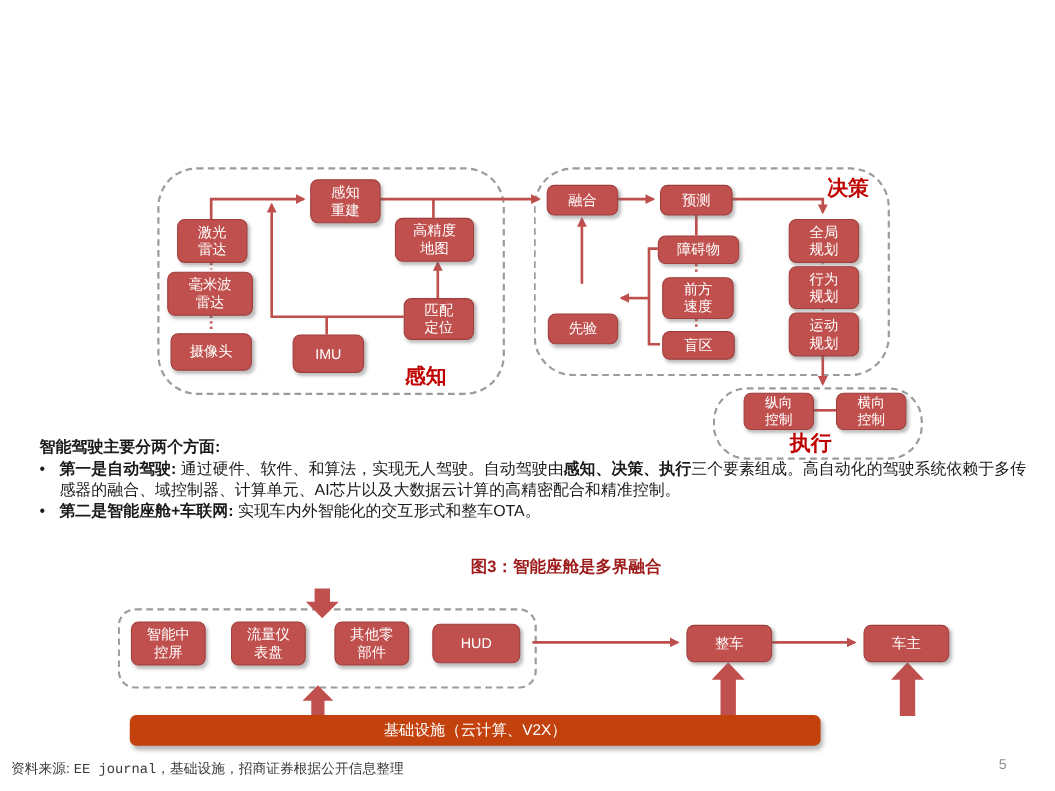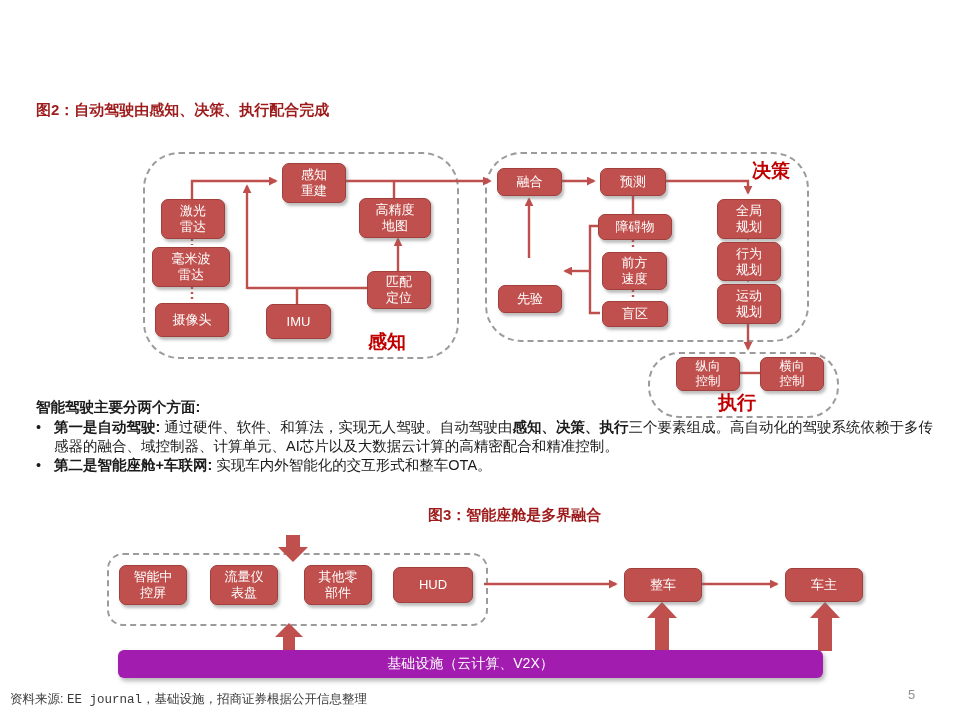--- a/index.html
+++ b/index.html
@@ -9,34 +9,33 @@
   .dashed{position:absolute;border:2px dashed #9b9b9b;z-index:1;}
   .node{position:absolute;background:#c0504d;border:1px solid #a03f3c;border-radius:7px;color:#fff;
         display:flex;align-items:center;justify-content:center;text-align:center;white-space:pre-line;
         font-size:13px;line-height:1.2;box-shadow:2px 2.5px 3px rgba(110,110,110,.45);z-index:2;}
   .seclabel{position:absolute;color:#c00000;font-weight:bold;font-size:19px;z-index:3;white-space:nowrap;}
   .lines{position:absolute;left:0;top:0;z-index:1;pointer-events:none;}
   .textblock{position:absolute;left:36px;top:398px;width:899px;color:#1a1a1a;font-size:14.5px;line-height:19px;z-index:3;}
   .textblock .head{font-weight:bold;margin-bottom:1px;}
   .brow{display:flex;}
   .brow .bl{width:18px;flex:0 0 18px;}
-  .infrabar{position:absolute;left:118px;top:650px;width:705px;height:28px;background:#a21caf;border-radius:6px;
+  .infrabar{position:absolute;left:118px;top:650px;width:628px;height:28px;background:#c2410c;border-radius:6px;
         color:#fff;font-size:14px;display:flex;align-items:center;justify-content:center;
         box-shadow:2px 3px 4px rgba(110,110,110,.5);z-index:2;}
   .footer{position:absolute;left:10px;top:691px;font-size:12.5px;color:#3a3a3a;z-index:3;}
   .footer .mono{font-family:"Liberation Mono","DejaVu Sans Mono",monospace;}
   .pagenum{position:absolute;left:908px;top:687px;font-size:13px;color:#909090;z-index:3;}
   b{font-weight:bold;}
 </style>
 </head>
 <body>
 
 <div class="slide">
 
-  <div class="figtitle" style="left:36px;top:101px;">图2：自动驾驶由感知、决策、执行配合完成</div>
 
   <div class="dashed" style="left:143px;top:152px;width:312px;height:203px;border-radius:36px;"></div>
   <div class="dashed" style="left:485px;top:152px;width:320px;height:186px;border-radius:36px;"></div>
   <div class="dashed" style="left:648px;top:352px;width:187px;height:62px;border-radius:31px;"></div>
   <div class="dashed" style="left:107px;top:553px;width:377px;height:69px;border-radius:16px;"></div>
 
   <svg class="lines" width="959" height="719">
     <defs>
       <marker id="arr" viewBox="0 0 10 10" refX="8" refY="5" markerWidth="9" markerHeight="9" orient="auto" markerUnits="userSpaceOnUse">
         <path d="M0,0 L10,5 L0,10 z" fill="#bf4f4c"></path>

